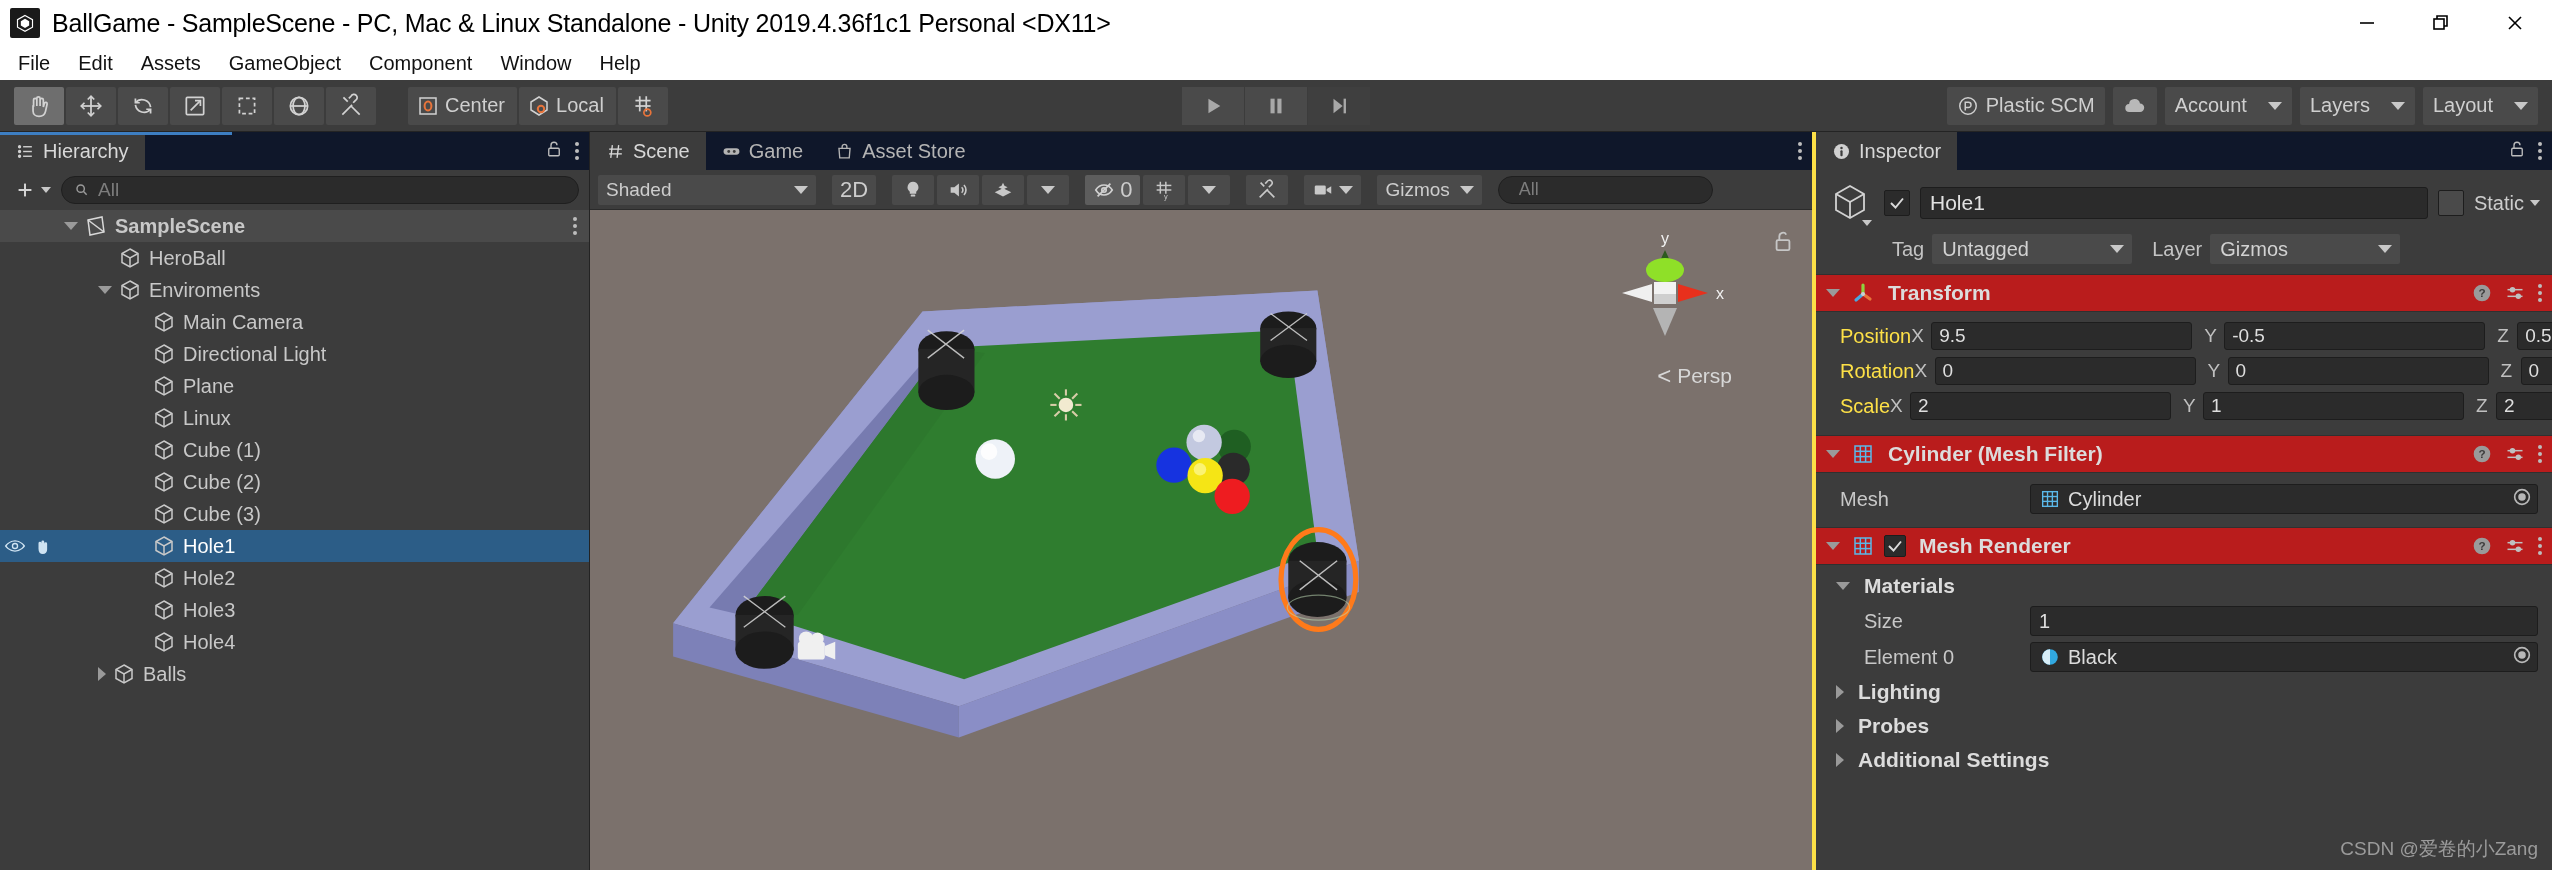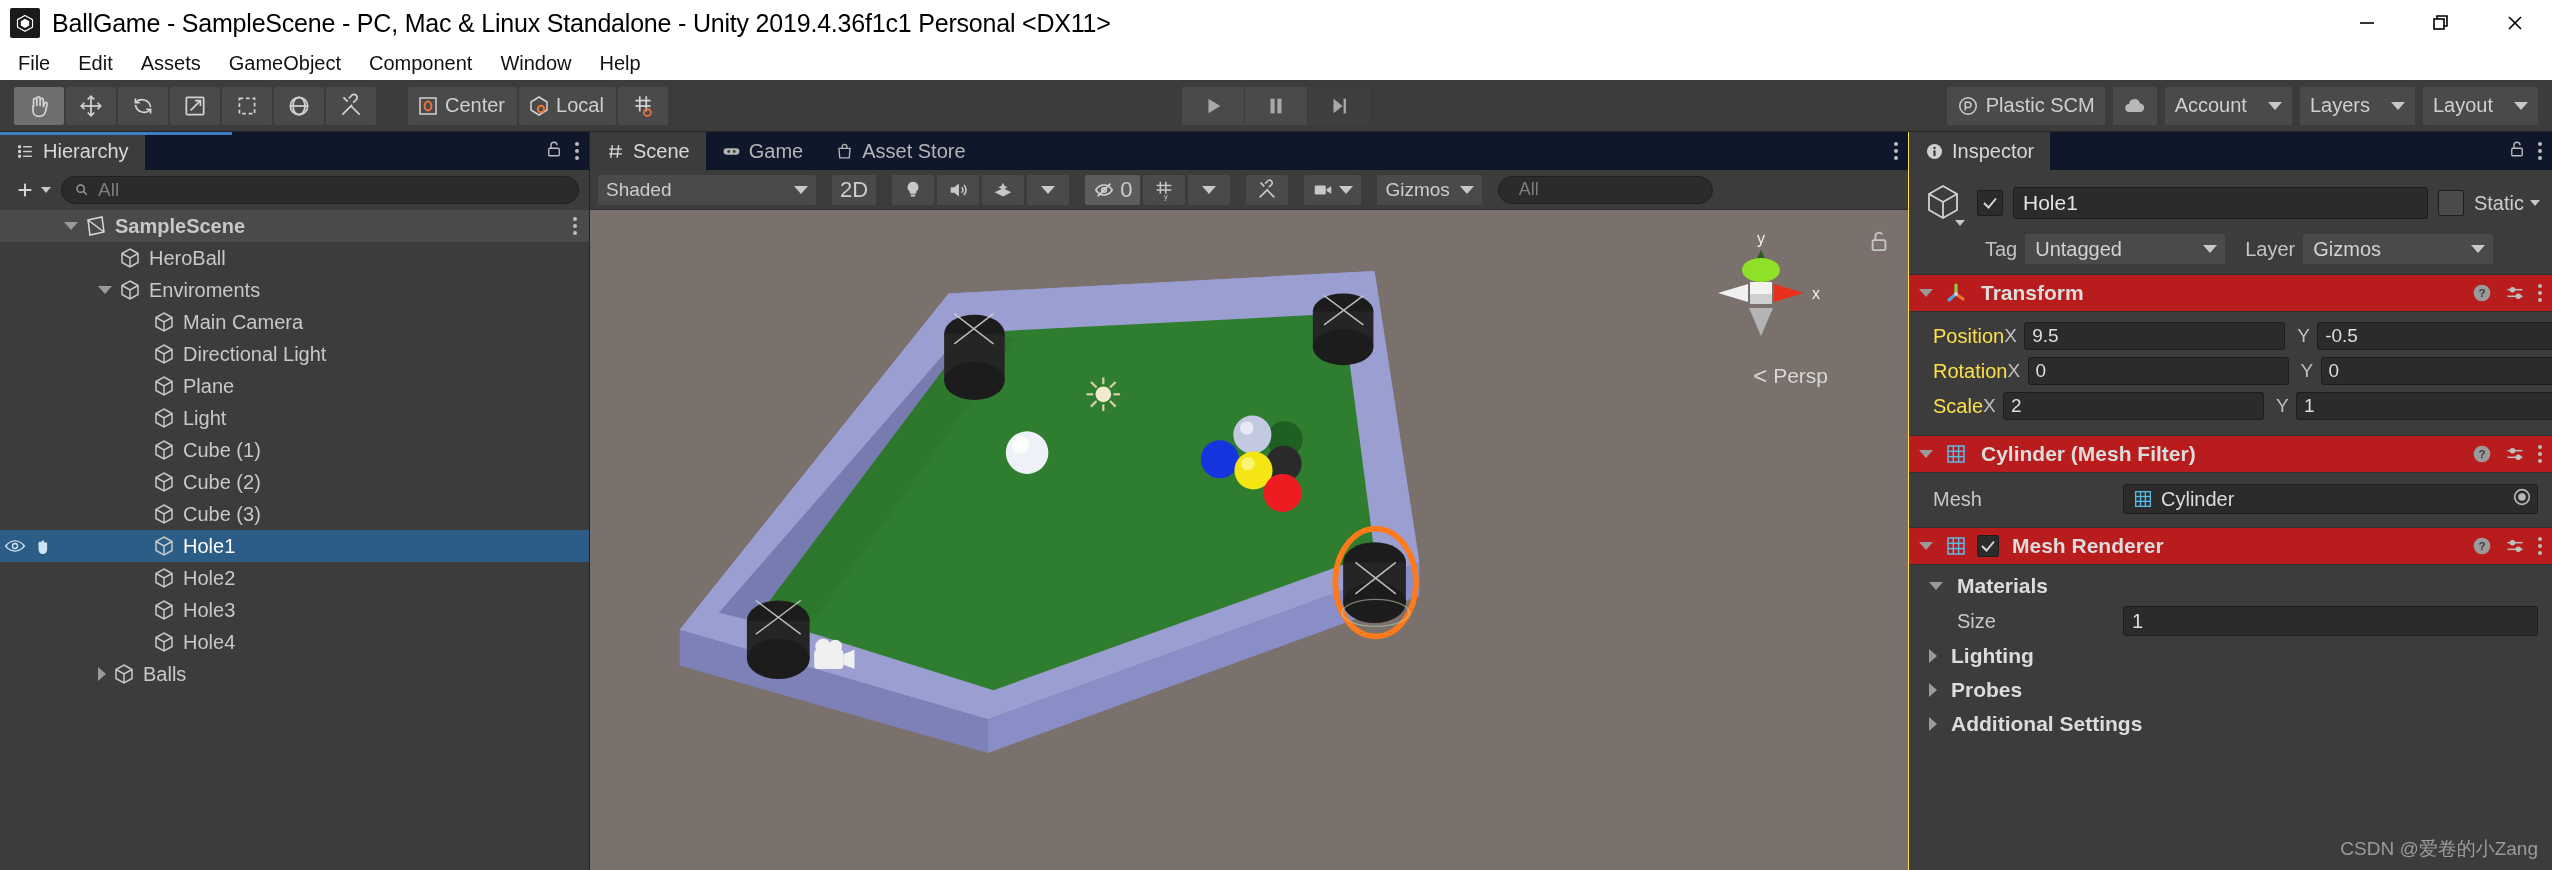--- a/index.html
+++ b/index.html
@@ -185,21 +185,21 @@
   
   .gizmo { position: absolute; right: 82px; top: 18px; width: 130px; height: 130px; }
   .persp-label {
     position: absolute; right: 80px; top: 152px; font-size: 21px; color: #d7d7d7;
     display: flex; align-items: center; gap: 6px;
   }
   .lock-icon { position: absolute; right: 18px; top: 18px; }
   .lock-icon svg { width: 22px; height: 26px; }
 
   
-  .inspector { width: 644px; border-left: 1px solid #fde047; background: #3c3c3c; }
+  .inspector { width: 740px; border-left: 4px solid #fde047; background: #3c3c3c; }
   .insp-body { flex: 1; overflow: hidden; position: relative; }
   .insp-head {
     display: flex; align-items: center; padding: 10px 12px 8px 12px; gap: 10px;
     background: #3c3c3c;
   }
   .insp-go-icon { width: 46px; height: 46px; flex-shrink: 0; position: relative; }
   .chk {
     width: 26px; height: 26px; background: #2b2b2b; border: 1px solid #1d1d1d;
     border-radius: 2px; display: flex; align-items: center; justify-content: center;
     flex-shrink: 0;
@@ -564,21 +564,21 @@
         </div>
         <div class="hier-row">
           <div class="vis-col"></div>
           <div class="hier-indent" style="width: 68px;"></div>
           <div class="tri blank"></div>
           <span class="go-icon"><svg viewBox="0 0 24 24" fill="none" stroke="#c9c9c9" stroke-width="1.5">
               <polygon points="12,3 20,7.5 20,16.5 12,21 4,16.5 4,7.5"></polygon>
               <polyline points="4,7.5 12,12 20,7.5"></polyline>
               <line x1="12" y1="12" x2="12" y2="21"></line>
             </svg></span>
-          <span class="row-label">Light</span>
+          <span class="row-label">Linux</span>
         </div>
         <div class="hier-row">
           <div class="vis-col"></div>
           <div class="hier-indent" style="width: 68px;"></div>
           <div class="tri blank"></div>
           <span class="go-icon"><svg viewBox="0 0 24 24" fill="none" stroke="#c9c9c9" stroke-width="1.5">
               <polygon points="12,3 20,7.5 20,16.5 12,21 4,16.5 4,7.5"></polygon>
               <polyline points="4,7.5 12,12 20,7.5"></polyline>
               <line x1="12" y1="12" x2="12" y2="21"></line>
             </svg></span>
@@ -1138,20 +1138,36 @@
       </div>
       <div class="comp-body" style="padding-top:4px">
         <div class="sub-head">
           <div class="tri"></div>
           <span>Materials</span>
         </div>
         <div class="prop-row">
           <div class="prop-label ind">Size</div>
           <div class="plainfield">1</div>
         </div>
+        <div class="prop-row">
+          <div class="prop-label ind">Element 0</div>
+          <div class="objfield">
+            <svg width="22" height="22" viewBox="0 0 24 24">
+                <circle cx="12" cy="12" r="8.5" fill="#31a8e0"></circle>
+                <path d="M12 3.5a8.5 8.5 0 000 17z" fill="#d8eef8"></path>
+              </svg>
+            <span>Black</span>
+            <div class="picker">
+              <svg viewBox="0 0 24 24" fill="none" stroke="#b8b8b8" stroke-width="1.8">
+                  <circle cx="12" cy="12" r="8"></circle>
+                  <circle cx="12" cy="12" r="3.2" fill="#b8b8b8"></circle>
+                </svg>
+            </div>
+          </div>
+        </div>
         <div class="foldout">
           <div class="tri right"></div>
           <span>Lighting</span>
         </div>
         <div class="foldout">
           <div class="tri right"></div>
           <span>Probes</span>
         </div>
         <div class="foldout">
           <div class="tri right"></div>

